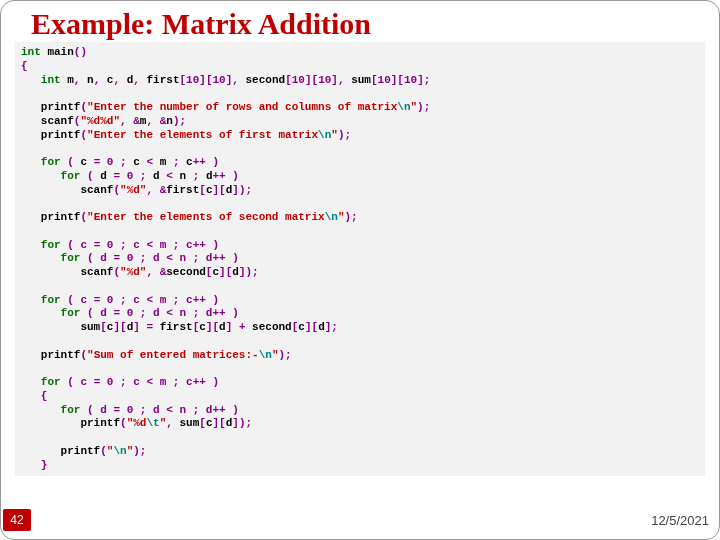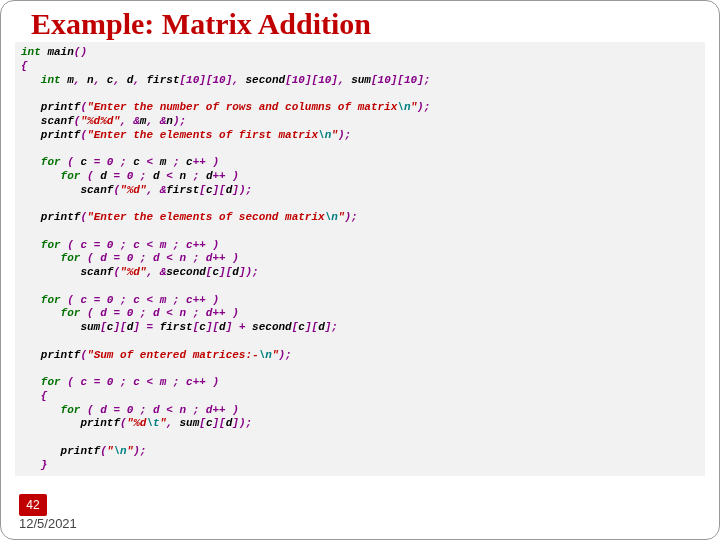--- a/index.html
+++ b/index.html
@@ -33,40 +33,38 @@
   .code-box {
     background: #f2f2f2;
     font-family: "Courier New", Courier, monospace;
     font-size: 11px;
     line-height: 1.25;
     color: #000;
     padding: 4px 6px;
     white-space: pre;
     font-weight: bold;
     margin: 0 4px;
-    font-style: italic;
   }
   .code-box .kw { color: #007000; }     
   .code-box .id { color: #000; }        
   .code-box .op { color: #880088; }     
   .code-box .str { color: #c00000; }    
   .code-box .esc { color: #008080; }    
   .code-box .num { color: #880088; }    
 
   .footer {
     position: absolute;
-    left: 18px;
+    left: 2px;
     right: 10px;
     bottom: 8px;
     display: flex;
     justify-content: space-between;
-    align-items: flex-start;
+    align-items: center;
     font-size: 13px;
     color: #444;
-    flex-direction: column;
   }
   .page-badge {
     background: #c00000;
     color: #fff;
     width: 28px;
     height: 22px;
     display: flex;
     align-items: center;
     justify-content: center;
     font-size: 12px;

